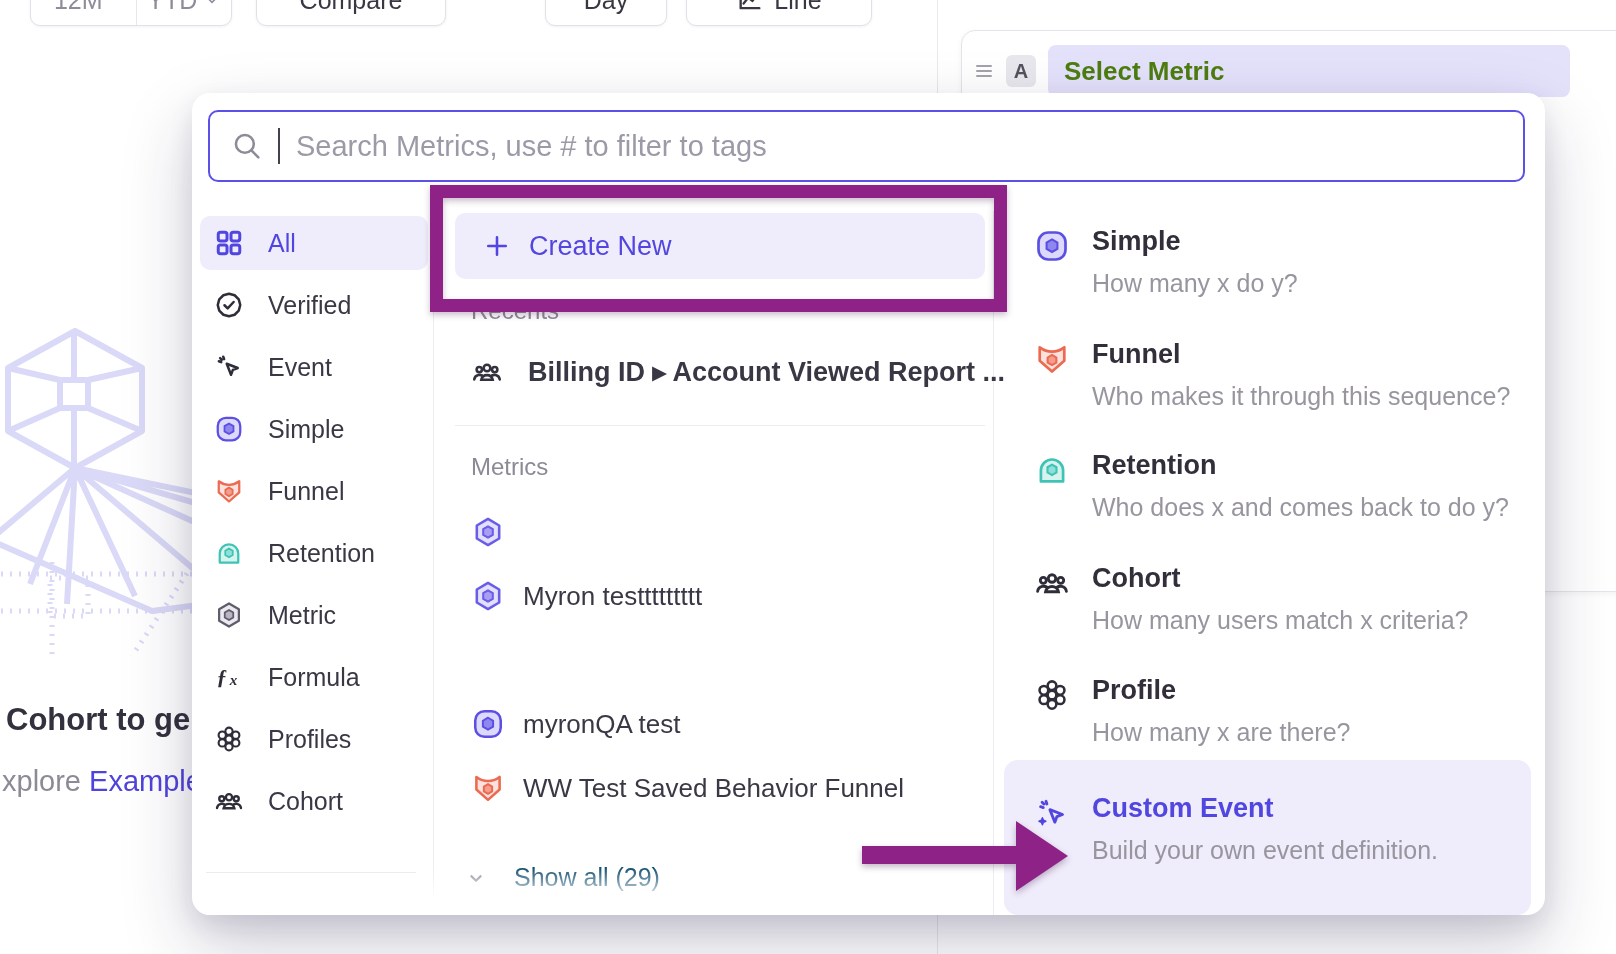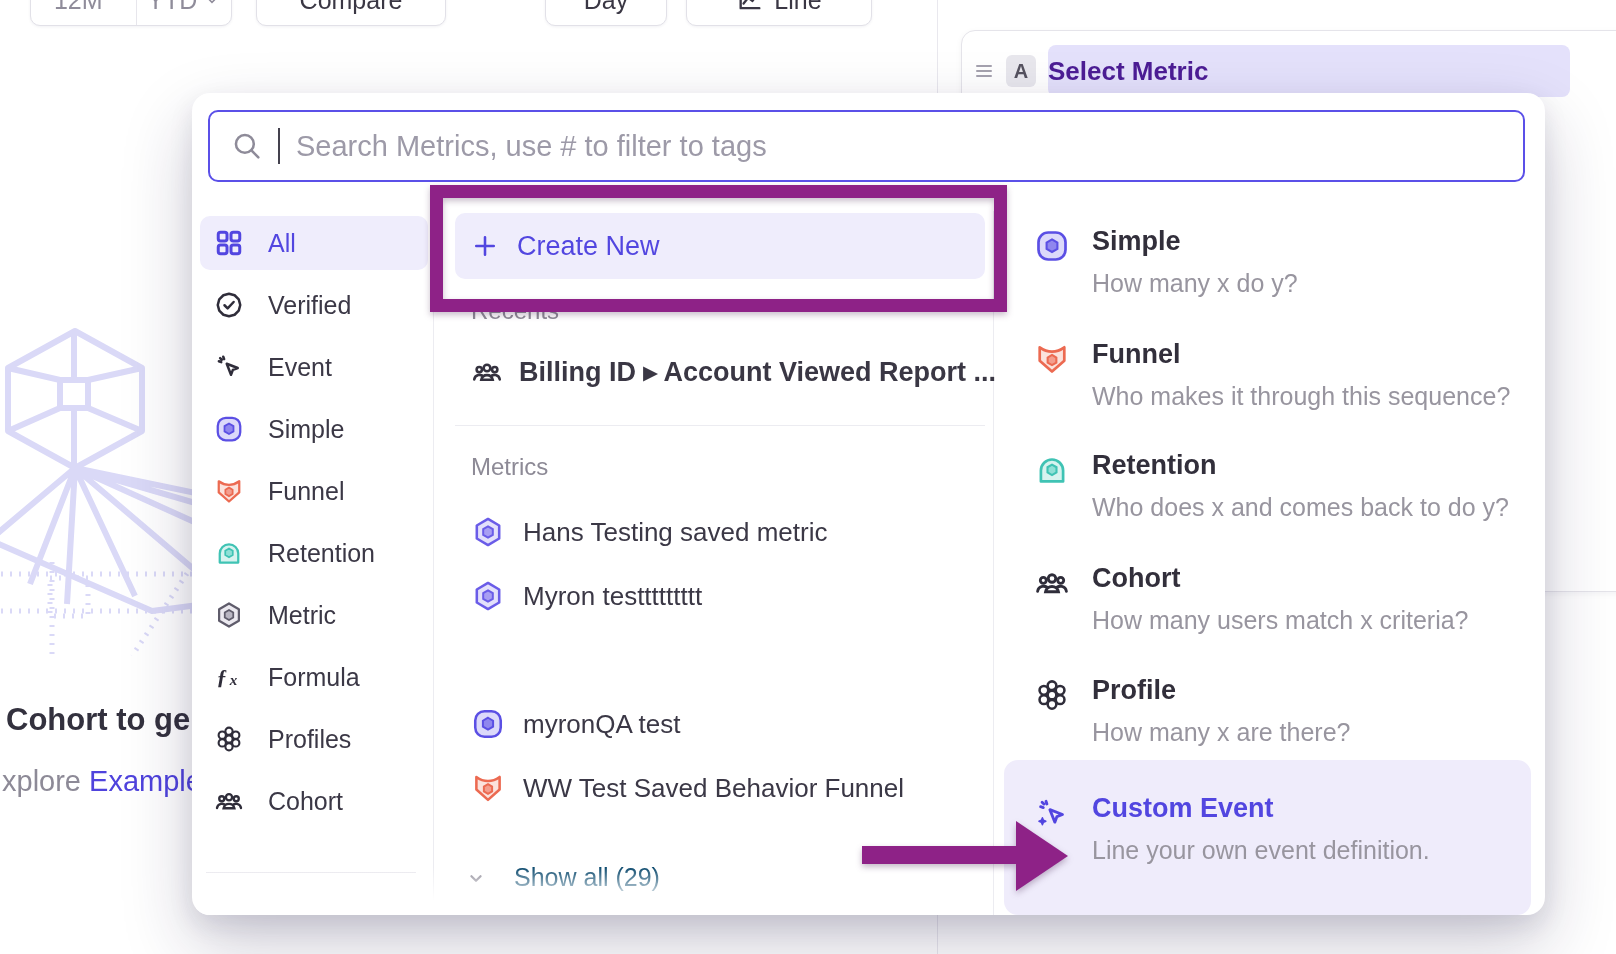--- a/index.html
+++ b/index.html
@@ -28,21 +28,21 @@
 
   
   .metric-card{
     position:absolute;left:961px;top:30px;width:700px;height:560px;background:#fff;
     border:1px solid #e5e4ea;border-radius:14px;box-shadow:0 2px 6px rgba(25,20,60,.05);
   }
   .metric-card-header{display:flex;align-items:center;gap:12px;padding:14px 0 0 12px;}
   .slot-badge{width:30px;height:32px;background:#e8e7ed;border-radius:6px;display:flex;align-items:center;
     justify-content:center;font-size:20px;font-weight:700;color:#55525f;flex:none;}
   .slot-pill{width:522px;height:52px;background:#e4e1fb;border-radius:8px;display:flex;align-items:center;
-    font-size:26px;font-weight:600;color:#4c1d95;box-sizing:border-box;flex:none;}
+    padding-left:16px;font-size:26px;font-weight:600;color:#4d7c0f;box-sizing:border-box;flex:none;}
 
   
   .wireframe{position:absolute;left:-8px;top:326px;}
   .empty-headline{position:absolute;left:6px;top:702px;font-size:31px;font-weight:700;color:#33313e;white-space:nowrap;}
   .empty-sub{position:absolute;left:2px;top:765px;font-size:29px;color:#8d8a97;white-space:nowrap;}
   .empty-sub .link{color:#4f43dd;font-weight:500;}
 
   
   .modal{
     position:absolute;left:192px;top:93px;width:1353px;height:822px;background:#fff;border-radius:18px;
@@ -64,26 +64,26 @@
   .side-item{display:flex;align-items:center;gap:24px;height:54px;margin-bottom:8px;padding-left:14px;
     border-radius:10px;font-size:25px;font-weight:500;color:#3b3846;}
   .side-item .icon{width:30px;height:30px;color:#2f2d3a;}
   .side-item.selected{background:#efedfc;color:#5246e0;}
   .side-item.selected .icon{color:#5246e0;}
   .side-divider{height:1px;background:#e9e8ee;margin:44px 12px 15px 6px;}
 
   
   .middle{position:absolute;left:263px;top:118px;width:530px;height:704px;}
   .create-btn{position:absolute;left:0;top:2px;width:530px;height:66px;background:#efedfc;border-radius:10px;
-    display:flex;align-items:center;gap:18px;padding-left:16px;box-sizing:border-box;color:#5246e0;
+    display:flex;align-items:center;gap:18px;padding-left:28px;box-sizing:border-box;color:#5246e0;
     font-size:27px;font-weight:500;}
   .section-label{position:absolute;left:16px;color:#8d8a96;font-size:24px;}
   #recents-label{top:86px;}
   #metrics-label{top:242px;}
-  .recent-row{position:absolute;left:16px;top:136px;height:50px;display:flex;align-items:center;gap:16px;
+  .recent-row{position:absolute;left:16px;top:136px;height:50px;display:flex;align-items:center;gap:25px;
     font-size:27px;font-weight:600;color:#3a3744;white-space:nowrap;}
   .mid-divider{position:absolute;left:0;top:214px;width:530px;height:1px;background:#ececf1;}
   .metric-row{position:absolute;left:16px;height:52px;display:flex;align-items:center;gap:18px;
     font-size:26px;font-weight:500;color:#3b3846;white-space:nowrap;}
   .show-all{position:absolute;left:10px;top:652px;display:flex;align-items:center;gap:27px;
     font-size:25px;font-weight:500;color:#0c4a6e;}
 
   
   .right-col{position:absolute;left:822px;top:118px;width:531px;height:704px;}
   .custom-bg{position:absolute;left:-10px;top:549px;width:527px;height:155px;background:#efecfb;border-radius:14px;}
@@ -340,21 +340,20 @@
 
     <div class="section-label" id="metrics-label">Metrics</div>
 
     <div class="metric-row" style="top:295px">
       <span class="icon">
         <svg width="34" height="34" viewBox="0 0 24 24">
             <path d="M12 2.8l7.9 4.6v9.2L12 21.2 4.1 16.6V7.4z" fill="#e3e0fb" stroke="#6a5ce8" stroke-width="1.8" stroke-linejoin="round"></path>
             <path d="M12 8l3.4 2v4L12 16l-3.4-2v-4z" fill="#a89ef3" stroke="#6a5ce8" stroke-width="1.4"></path>
           </svg>
       </span>
-      <span>Hans Testing saved metric</span>
     </div>
 
     <div class="metric-row" style="top:359px">
       <span class="icon">
         <svg width="34" height="34" viewBox="0 0 24 24">
             <path d="M12 2.8l7.9 4.6v9.2L12 21.2 4.1 16.6V7.4z" fill="#e3e0fb" stroke="#6a5ce8" stroke-width="1.8" stroke-linejoin="round"></path>
             <path d="M12 8l3.4 2v4L12 16l-3.4-2v-4z" fill="#a89ef3" stroke="#6a5ce8" stroke-width="1.4"></path>
           </svg>
       </span>
       <span>Myron testtttttttt</span>
@@ -470,21 +469,21 @@
     <div class="type-row highlight" style="top:582px">
       <span class="type-icon">
         <svg width="36" height="36" viewBox="0 0 24 24" fill="none" stroke="#5246e0" stroke-width="1.9" stroke-linecap="round" stroke-linejoin="round">
             <path d="M10.6 9.8l8.4 3.2-3.7 1.4-1.4 3.7z"></path>
             <path d="M8 4.2l.6 1.8M4.4 7.8l1.8.6M5.4 4.8l1.2 1.2"></path>
             <path d="M5.6 15.2l.7 1.6 1.6.7-1.6.7-.7 1.6-.7-1.6-1.6-.7 1.6-.7z" fill="#5246e0" stroke-width="1"></path>
           </svg>
       </span>
       <div>
         <div class="type-title">Custom Event</div>
-        <div class="type-desc">Line your own event definition.</div>
+        <div class="type-desc">Build your own event definition.</div>
       </div>
     </div>
   </div>
 
   <div class="fade"></div>
 </div>
 
 <div class="ann-box"></div>
 
 <div class="ann-arrow">

